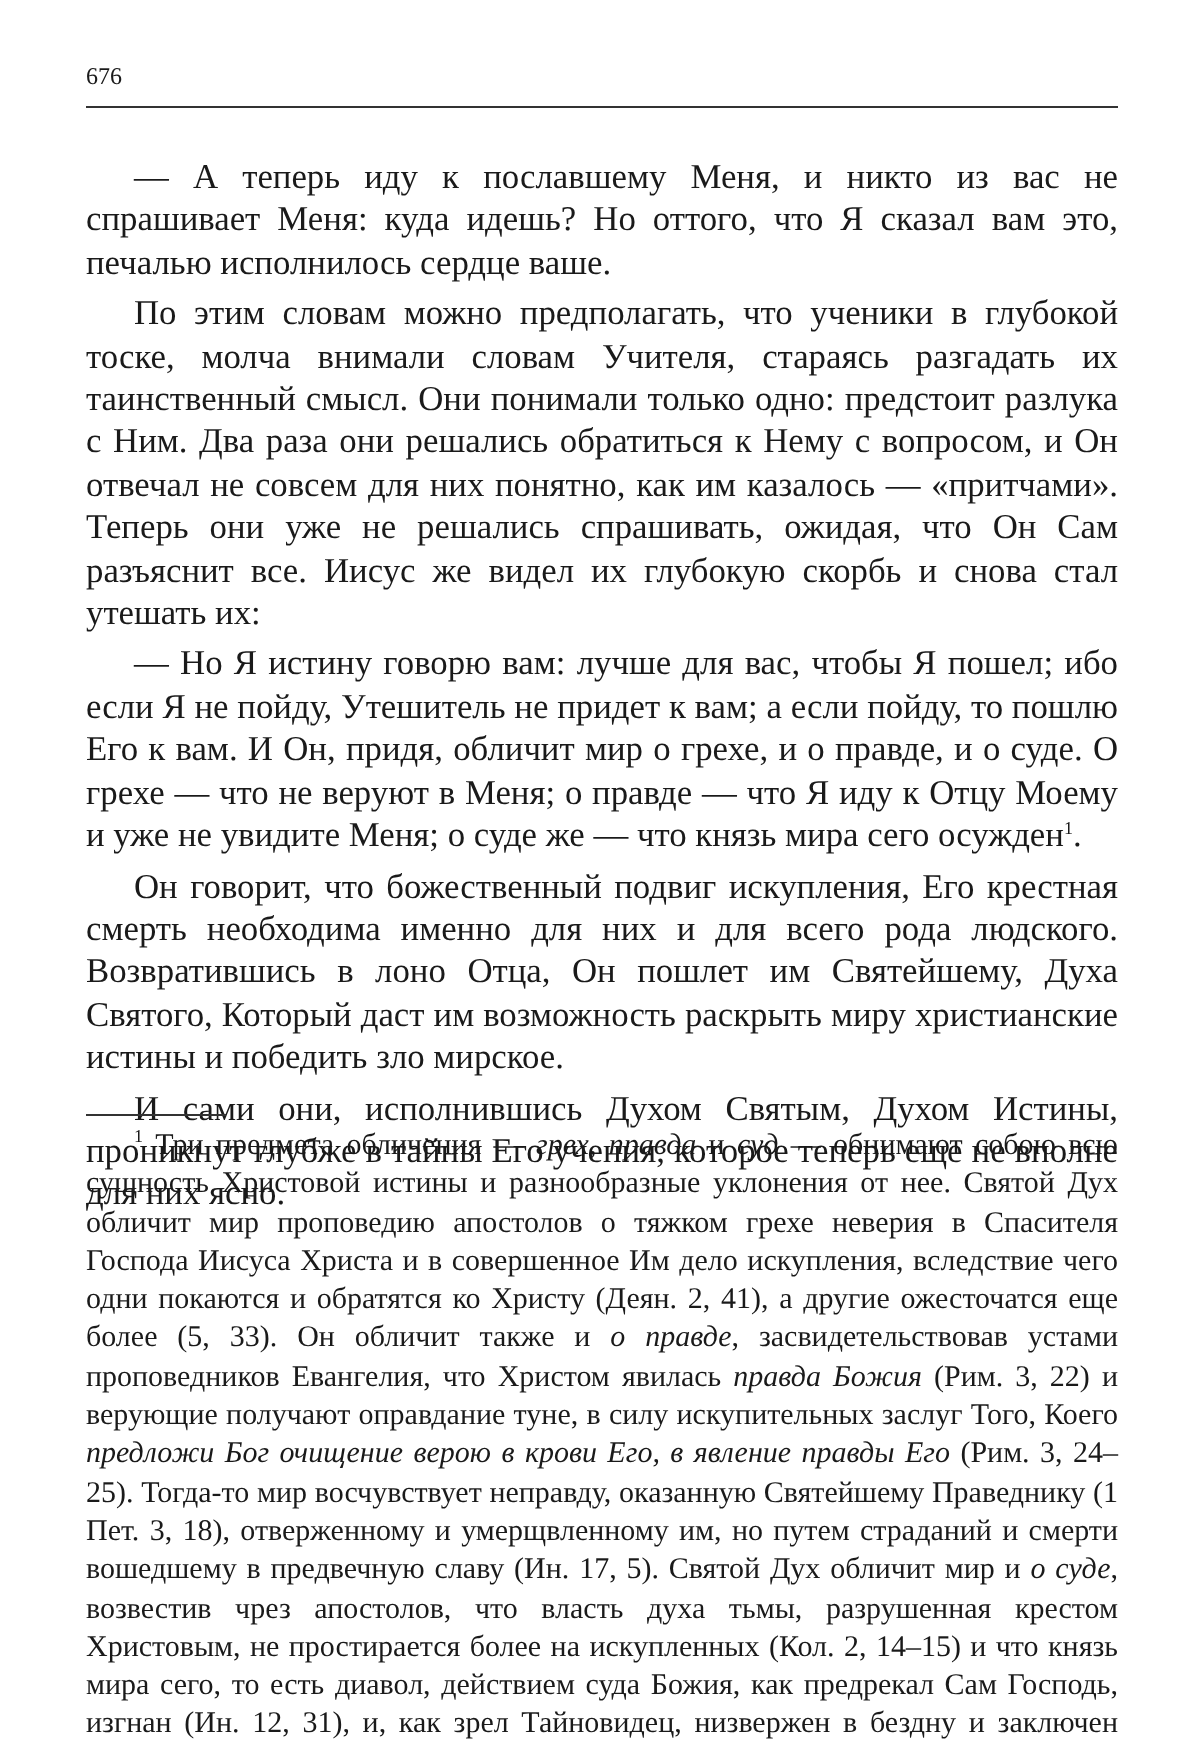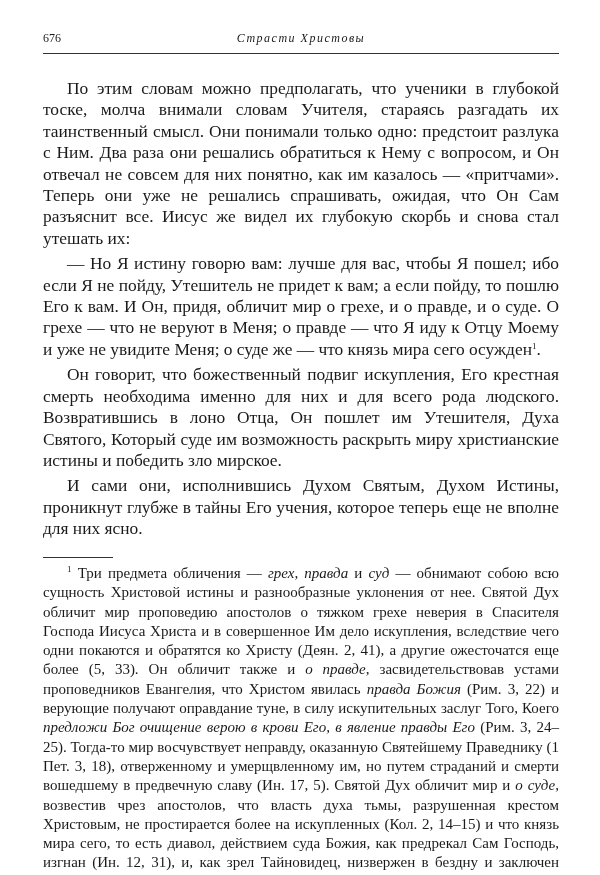--- a/index.html
+++ b/index.html
@@ -16,27 +16,27 @@
   .footnotes p { margin: 0; text-indent: 24px; }
   sup { font-size: 9px; vertical-align: 6px; line-height: 0; }
   em { }
 </style>
 </head>
 <body>
 
 <div class="page">
   <div class="header">
     <span class="page-num">676</span>
-    <span class="running-title">Страсти Христовы</span>
   </div>
 
   <div class="body">
+    <p>— А теперь иду к пославшему Меня, и никто из вас не спрашивает Меня: куда идешь? Но оттого, что Я сказал вам это, печалью исполнилось сердце ваше.</p>
     <p>По этим словам можно предполагать, что ученики в глубокой тоске, молча внимали словам Учителя, стараясь разгадать их таинственный смысл. Они понимали только одно: предстоит разлука с Ним. Два раза они решались обратиться к Нему с вопросом, и Он отвечал не совсем для них понятно, как им казалось — «притчами». Теперь они уже не решались спрашивать, ожидая, что Он Сам разъяснит все. Иисус же видел их глубокую скорбь и снова стал утешать их:</p>
     <p><span>— Но Я истину говорю вам: лучше для вас, чтобы Я пошел; ибо если Я не пойду, Утешитель не придет к вам; а если пойду, то пошлю Его к вам. И Он, придя, обличит мир о грехе, и о правде, и о суде. О грехе — что не веруют в Меня; о правде — что Я иду к Отцу Моему и уже не увидите Меня; о суде же — что князь мира сего осужден</span><sup>1</sup><span>.</span></p>
-    <p>Он говорит, что божественный подвиг искупления, Его крестная смерть необходима именно для них и для всего рода людского. Возвратившись в лоно Отца, Он пошлет им Утешителя, Духа Святого, Который суде им возможность раскрыть миру христианские истины и победить зло мирское.</p>
+    <p>Он говорит, что божественный подвиг искупления, Его крестная смерть необходима именно для них и для всего рода людского. Возвратившись в лоно Отца, Он пошлет им Святейшему, Духа Святого, Который даст им возможность раскрыть миру христианские истины и победить зло мирское.</p>
     <p>И сами они, исполнившись Духом Святым, Духом Истины, проникнут глубже в тайны Его учения, которое теперь еще не вполне для них ясно.</p>
   </div>
 
   <div class="fn-rule"></div>
 
   <div class="footnotes">
     <p id="fn1"><sup>1</sup> <span>Три предмета обличения — </span><em>грех, правда</em><span> и </span><em>суд</em><span> — обнимают собою всю сущность Христовой истины и разнообразные уклонения от нее. Святой Дух обличит мир проповедию апостолов о тяжком грехе неверия в Спасителя Господа Иисуса Христа и в совершенное Им дело искупления, вследствие чего одни покаются и обратятся ко Христу (Деян. 2, 41), а другие ожесточатся еще более (5, 33). Он обличит также и </span><em>о правде</em><span>, засвидетельствовав устами проповедников Евангелия, что Христом явилась </span><em>правда Божия</em><span> (Рим. 3, 22) и верующие получают оправдание туне, в силу искупительных заслуг Того, Коего </span><em>предложи Бог очищение верою в крови Его, в явление правды Его</em><span> (Рим. 3, 24–25). Тогда-то мир восчувствует неправду, оказанную Святейшему Праведнику (1 Пет. 3, 18), отверженному и умерщвленному им, но путем страданий и смерти вошедшему в предвечную славу (Ин. 17, 5). Святой Дух обличит мир и </span><em>о суде</em><span>, возвестив чрез апостолов, что власть духа тьмы, разрушенная крестом Христовым, не простирается более на искупленных (Кол. 2, 14–15) и что князь мира сего, то есть диавол, действием суда Божия, как предрекал Сам Господь, изгнан (Ин. 12, 31), и, как зрел Тайновидец, низвержен в бездну и заключен (Откр. 20, 3).</span></p>
   </div>
 </div>
 

